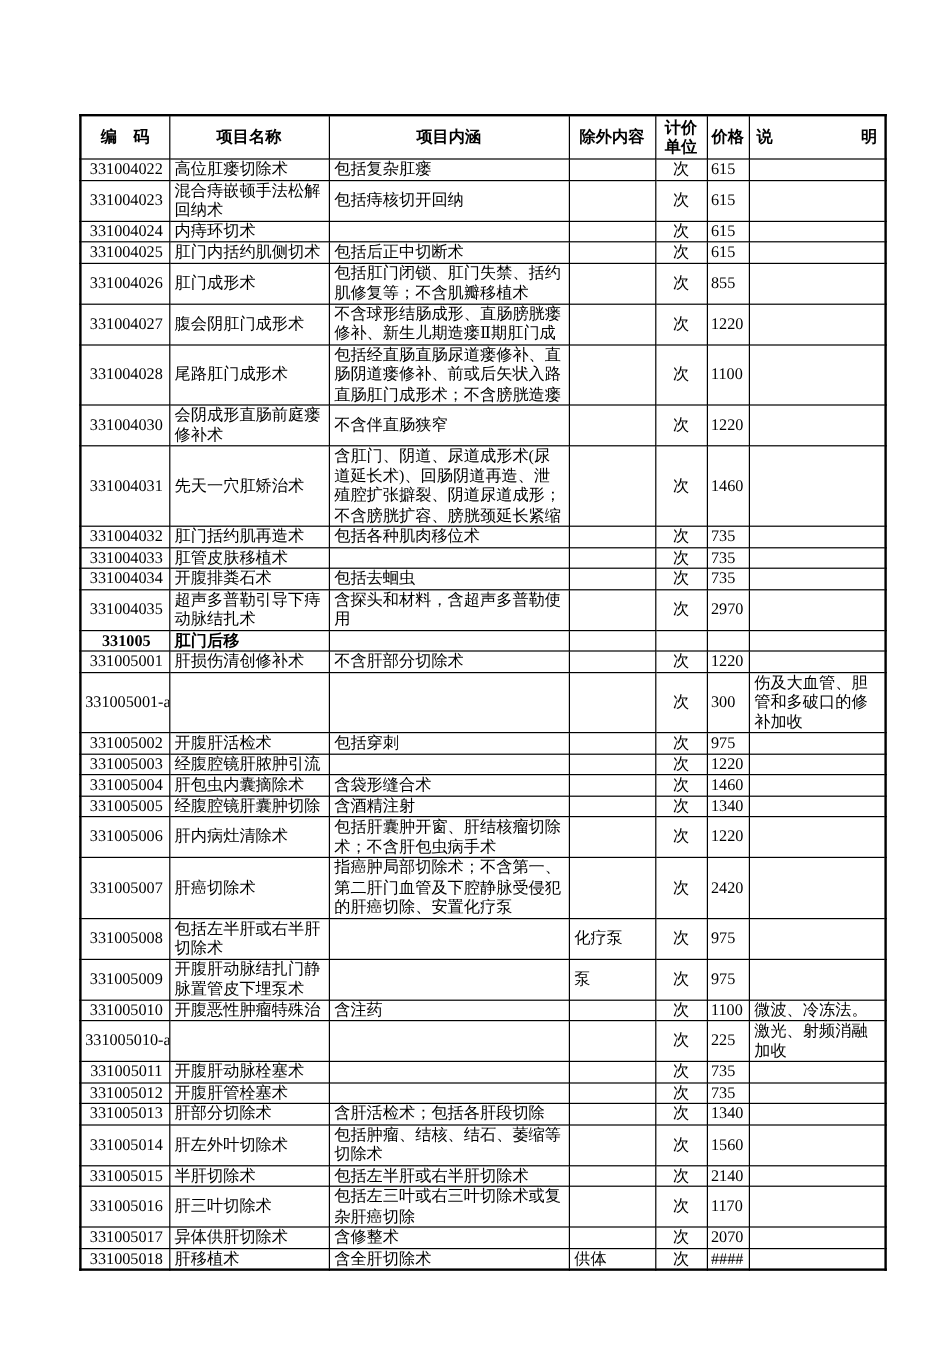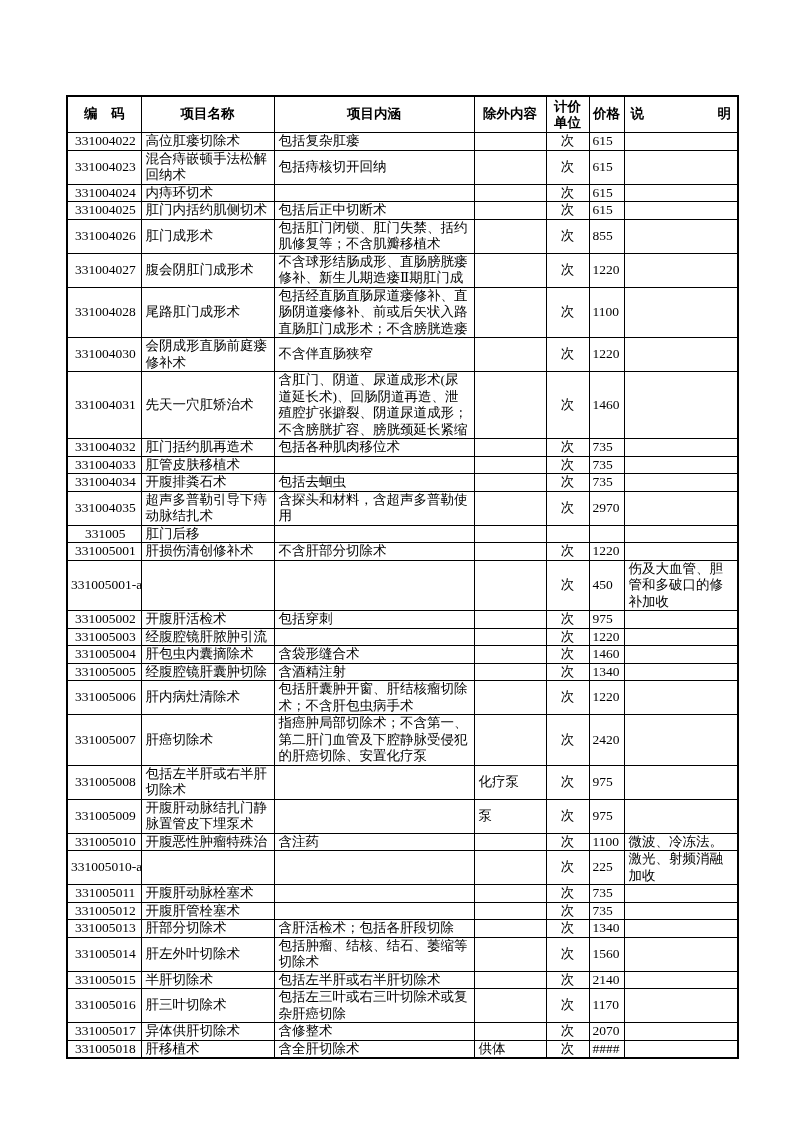--- a/index.html
+++ b/index.html
@@ -51,21 +51,21 @@
     justify-content: space-between;
   }
   .unit-h-line { display: block; line-height: 15.5px; }
   td.cell-code {
     white-space: nowrap;
     padding: 0 1px 0 3px;
     text-align: center;
   }
   td.cell-unit { text-align: center; }
   td.cell-price { text-align: left; padding: 0 3px; }
-  tr.section td { font-weight: normal; }
+  tr.section td { font-weight: bold; }
 </style>
 </head>
 <body>
 
 <div class="page">
   <table class="price-table">
     <colgroup>
       <col style="width:74px">
       <col style="width:133px">
       <col style="width:200px">
@@ -228,21 +228,21 @@
           <td class="cell-unit">次</td>
           <td class="cell-price">1220</td>
           <td class="cell-note"></td>
         </tr>
         <tr>
           <td class="cell-code">331005001-a</td>
           <td class="cell-name"></td>
           <td class="cell-content"></td>
           <td class="cell-excluded"></td>
           <td class="cell-unit">次</td>
-          <td class="cell-price">450</td>
+          <td class="cell-price">300</td>
           <td class="cell-note">伤及大血管、胆管和多破口的修补加收</td>
         </tr>
         <tr>
           <td class="cell-code">331005002</td>
           <td class="cell-name">开腹肝活检术</td>
           <td class="cell-content">包括穿刺</td>
           <td class="cell-excluded"></td>
           <td class="cell-unit">次</td>
           <td class="cell-price">975</td>
           <td class="cell-note"></td>

